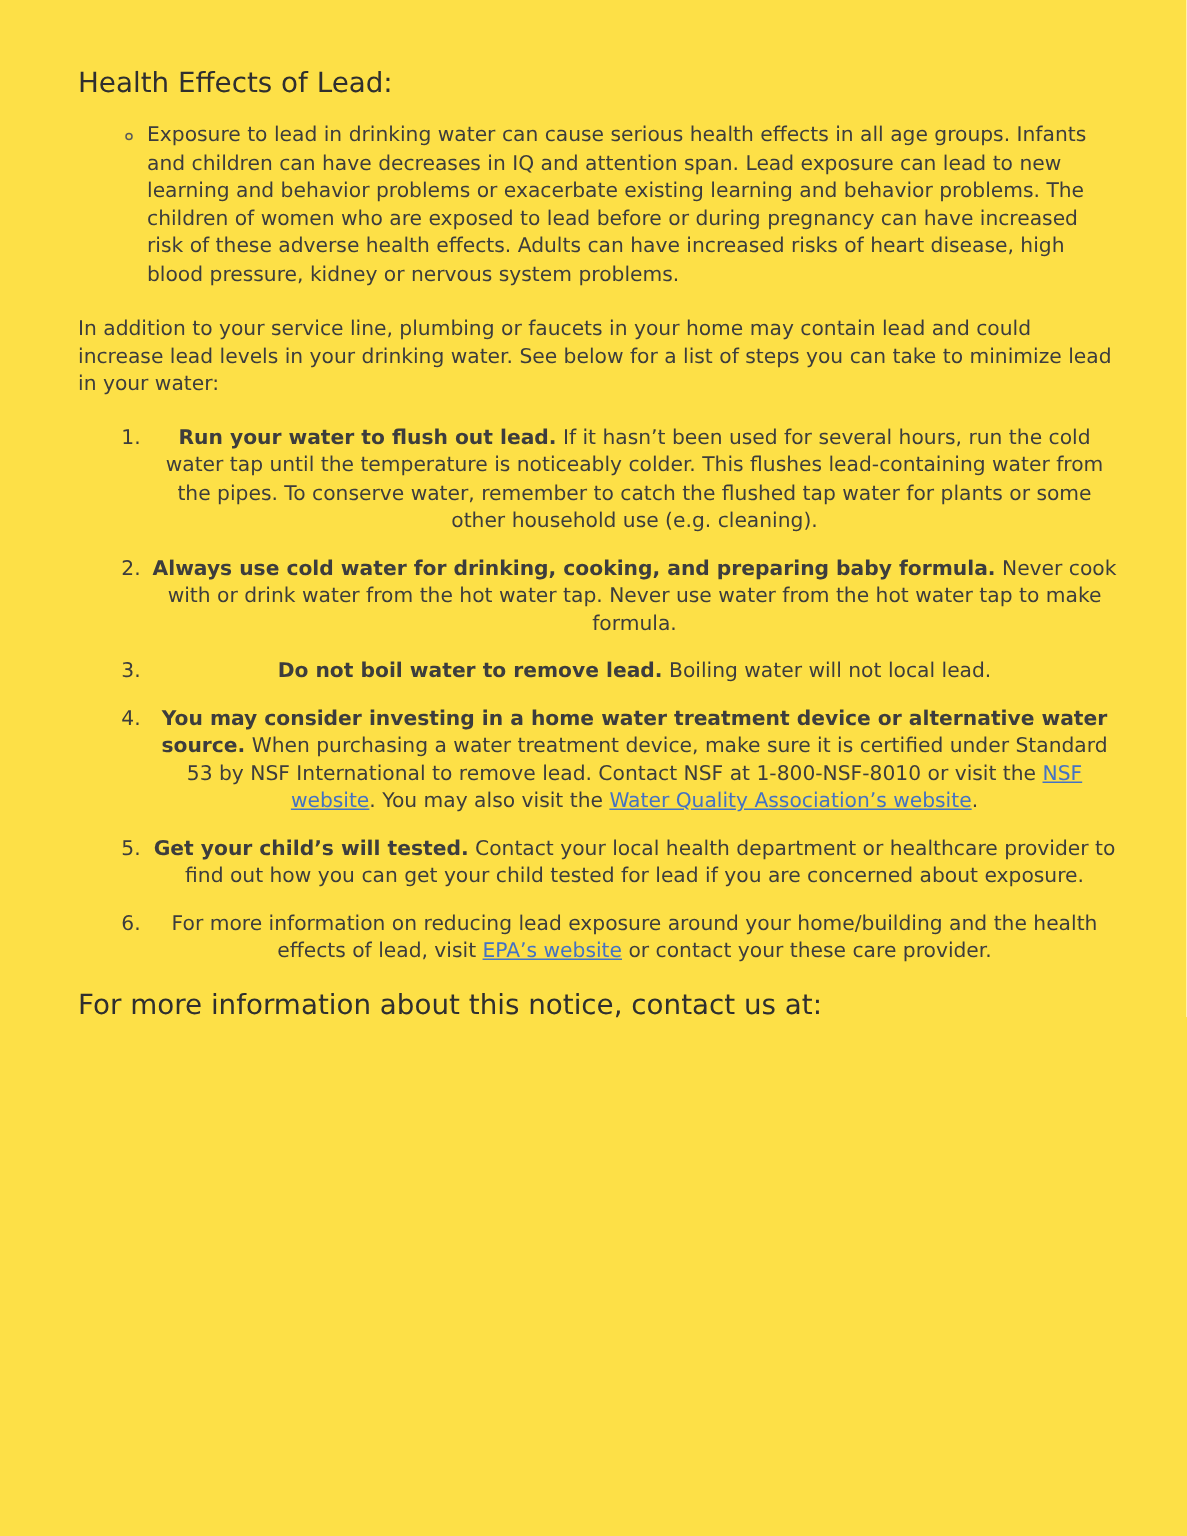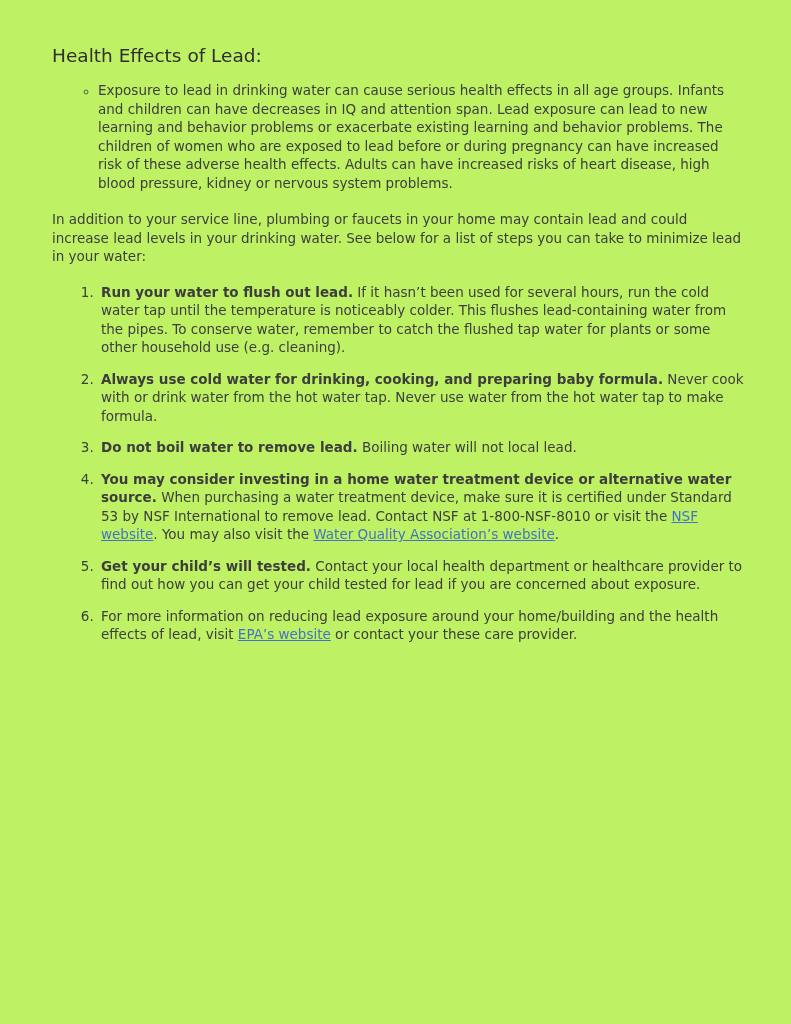--- a/index.html
+++ b/index.html
@@ -4,21 +4,21 @@
 <style>
   html, body {
     margin: 0;
     padding: 0;
     background: #ffffff;
   }
   .page {
     position: relative;
     width: 791px;
     height: 1024px;
-    background: #bef264;
+    background: #fde047;
     box-sizing: border-box;
     padding: 44px 46px 0 52px;
     font-family: "DejaVu Sans", "Liberation Sans", sans-serif;
     color: #3d3d3d;
     font-size: 13.5px;
     line-height: 18.5px;
     overflow: hidden;
   }
   h2.doc-heading {
     font-family: "DejaVu Sans", "Liberation Sans", sans-serif;
@@ -36,20 +36,21 @@
   }
   ul.circle-list {
     list-style-type: circle;
     margin: 0 0 18px 0;
     padding: 0 0 0 46px;
   }
   ul.circle-list li::marker { color: #5a5a5a; font-size: 12px; }
   ol.steps-list {
     margin: 0;
     padding: 0 0 0 46px;
+    text-align: center;
   }
   ol.steps-list li {
     margin: 0 0 13px 0;
     padding-left: 3px;
   }
   ul.contact-list {
     list-style-type: circle;
     margin: 0;
     padding: 0 0 0 46px;
   }
@@ -77,15 +78,16 @@
 
   <ol class="steps-list" id="steps-list">
       <li><span class="b">Run your water to flush out lead.</span><span> If it hasn’t been used for several hours, run the cold water tap until the temperature is noticeably colder. This flushes lead-containing water from the pipes. To conserve water, remember to catch the flushed tap water for plants or some other household use (e.g. cleaning).</span></li>
       <li><span class="b">Always use cold water for drinking, cooking, and preparing baby formula.</span><span> Never cook with or drink water from the hot water tap. Never use water from the hot water tap to make formula.</span></li>
       <li><span class="b">Do not boil water to remove lead.</span><span> Boiling water will not local lead.</span></li>
       <li><span class="b">You may consider investing in a home water treatment device or alternative water source.</span><span> When purchasing a water treatment device, make sure it is certified under Standard 53 by NSF International to remove lead. Contact NSF at 1-800-NSF-8010 or visit the </span><a class="link" href="#">NSF website</a><span>. You may also visit the </span><a class="link" href="#">Water Quality Association’s website</a><span>.</span></li>
       <li><span class="b">Get your child’s will tested.</span><span> Contact your local health department or healthcare provider to find out how you can get your child tested for lead if you are concerned about exposure.</span></li>
       <li><span>For more information on reducing lead exposure around your home/building and the health effects of lead, visit </span><a class="link" href="#">EPA’s website</a><span> or contact your these care provider.</span></li>
     </ol>
 
+  <h2 class="doc-heading" id="heading-contact">For more information about this notice, contact us at:</h2>
 
 
 </div>
 
 </body></html>

